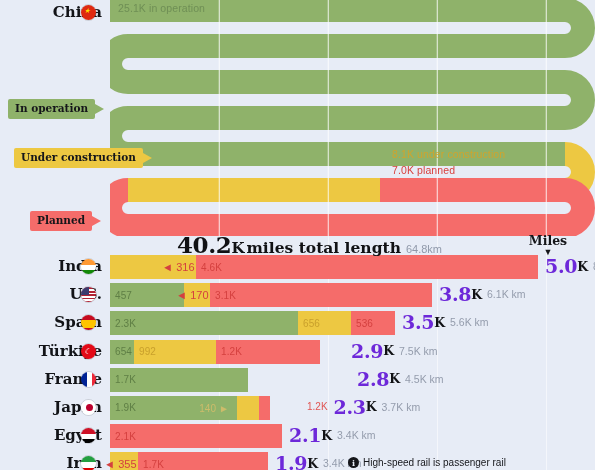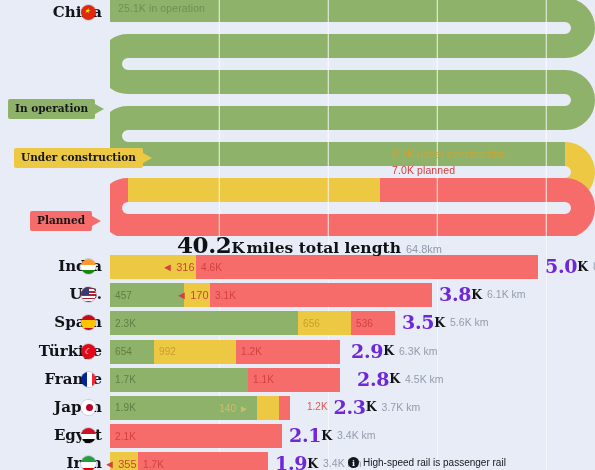--- a/index.html
+++ b/index.html
@@ -163,20 +163,24 @@
   </div>
   <div class="chip chip-pl">
     <span>Planned</span>
     <span class="tail"></span>
   </div>
 
   <div class="total">
     <span class="big">40.2</span><span class="k">K</span><span class="lbl">miles total length</span><span class="km">64.8km</span>
   </div>
 
+  <div class="mileshdr">
+    <div class="t">Miles</div>
+    <div class="caret">▼</div>
+  </div>
 
   <div class="rows" id="rows">
       <div class="row">
         <div class="cname">India</div>
         <div class="flag">
           <i style="top:0px;height:5.6px;background:#ff9933"></i>
           <i style="top:5.6px;height:5.6px;background:#ffffff"></i>
           <i style="top:11.2px;height:5.8px;background:#138808"></i>
         </div>
         <div class="bars">
@@ -242,65 +246,62 @@
           <span class="km">5.6K km</span>
         </div>
       </div>
       <div class="row">
         <div class="cname">Türkiye</div>
         <div class="flag">
           <i style="top:0;height:17px;background:#e30a17"></i>
           <i style="top:3.5px;left:3px;width:9px;height:9px;color:#fff;font-size:8px;line-height:9px;background:none">☾</i>
         </div>
         <div class="bars">
-          <div class="seg g" style="width: 44px;">
+          <div class="seg g" style="width: 24px;">
             <span>654</span>
           </div>
           <div class="seg y" style="width: 82px;">
             <span>992</span>
           </div>
           <div class="seg r" style="width: 104px;">
             <span>1.2K</span>
           </div>
         </div>
         <div class="valwrap" style="left: 351px;">
           <span class="big">2.9</span>
           <span class="k">K</span>
-          <span class="km">6.3K km</span>
+          <span class="km">7.5K km</span>
         </div>
       </div>
       <div class="row">
         <div class="cname">France</div>
         <div class="flag">
           <i style="top:0;height:17px;left:0;width:5.6px;background:#002395"></i>
           <i style="top:0;height:17px;left:5.6px;width:5.6px;background:#ffffff"></i>
           <i style="top:0;height:17px;left:11.2px;width:5.8px;background:#ed2939"></i>
         </div>
         <div class="bars">
           <div class="seg g" style="width: 138px;">
             <span>1.7K</span>
           </div>
-          <div class="seg r" style="width: 92px;">
-            <span>1.1K</span>
-          </div>
         </div>
         <div class="valwrap" style="left: 357px;">
           <span class="big">2.8</span>
           <span class="k">K</span>
           <span class="km">4.5K km</span>
         </div>
       </div>
       <div class="row">
         <div class="cname">Japan</div>
         <div class="flag">
           <i style="top:0;height:17px;background:#fff"></i>
           <i style="top:4.5px;left:4.5px;width:7px;height:7px;border-radius:50%;background:#bc002d"></i>
         </div>
         <div class="bars">
-          <div class="seg g" style="width: 147px; text-align: center;">
+          <div class="seg g" style="width: 127px; text-align: center;">
             <span>1.9K</span>
             <span class="out-right" style="right: 8px; left: auto; color: rgb(205, 188, 106);">140 ►</span>
           </div>
           <div class="seg y" style="width: 22px;"></div>
           <div class="seg r" style="width: 11px;"></div>
         </div>
         <div class="valwrap" style="left: 307px;">
           <span class="ext">1.2K</span>
           <span class="big">2.3</span>
           <span class="k">K</span>

